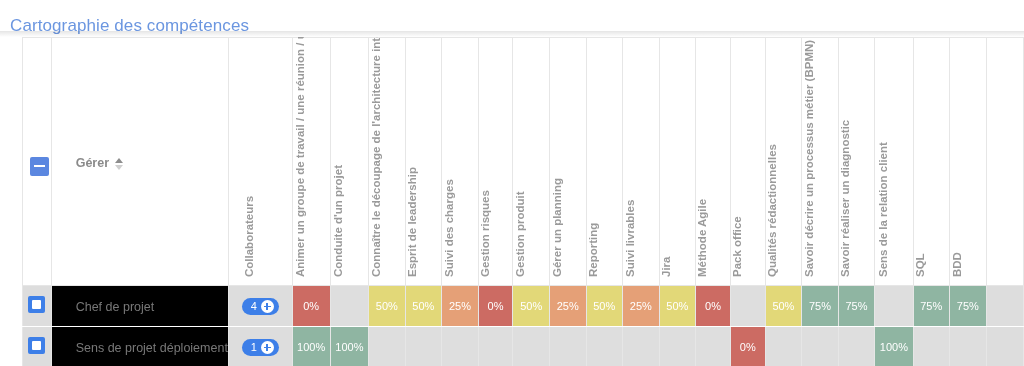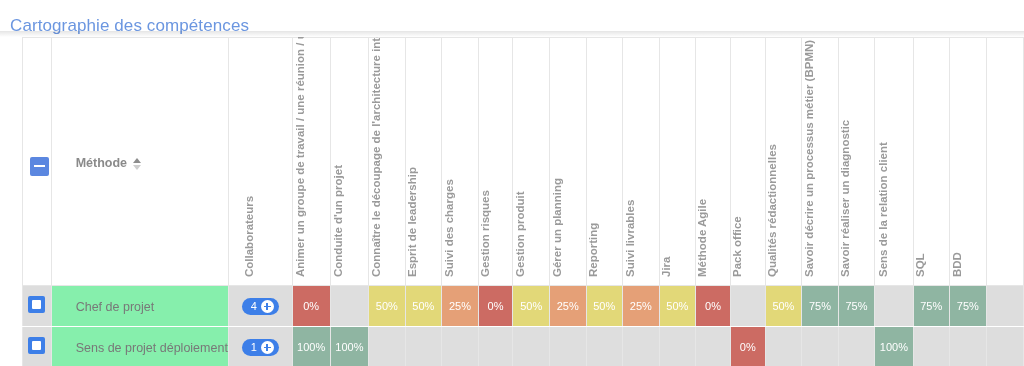--- a/index.html
+++ b/index.html
@@ -154,21 +154,21 @@
     background: #dddddd;
     border-bottom: 1px solid #ffffff;
     text-align: center;
     vertical-align: middle;
     font-size: 11px;
     color: #ffffff;
     height: 40px;
   }
   td.cell-empty { background: #dedede; }
   td.label-cell {
-    background: #86efac;
+    background: #000000;
     border-bottom: 1px solid #ffffff;
     vertical-align: middle;
   }
   td.toggle-cell {
     background: #dddddd;
     border-bottom: 1px solid #ffffff;
     border-left: 1px solid #e6e6e6;
     text-align: center;
     vertical-align: middle;
   }
@@ -243,21 +243,21 @@
 
 <div id="matrix-wrap">
   <table class="matrix">
     <thead>
       <tr class="head-row" id="header-row">
         <th class="head-cell col-toggle">
           <div class="collapse-btn"></div>
         </th>
         <th class="head-cell col-metier">
           <div class="metier-head">
-            <span>Méthode</span>
+            <span>Gérer</span>
             <span class="sort-icon">
                 <i class="up"></i>
                 <i class="down"></i>
               </span>
           </div>
         </th>
         <th class="head-cell col-collab">
           <span class="vlabel">Collaborateurs</span>
         </th>
       <th class="head-cell col-skill">

